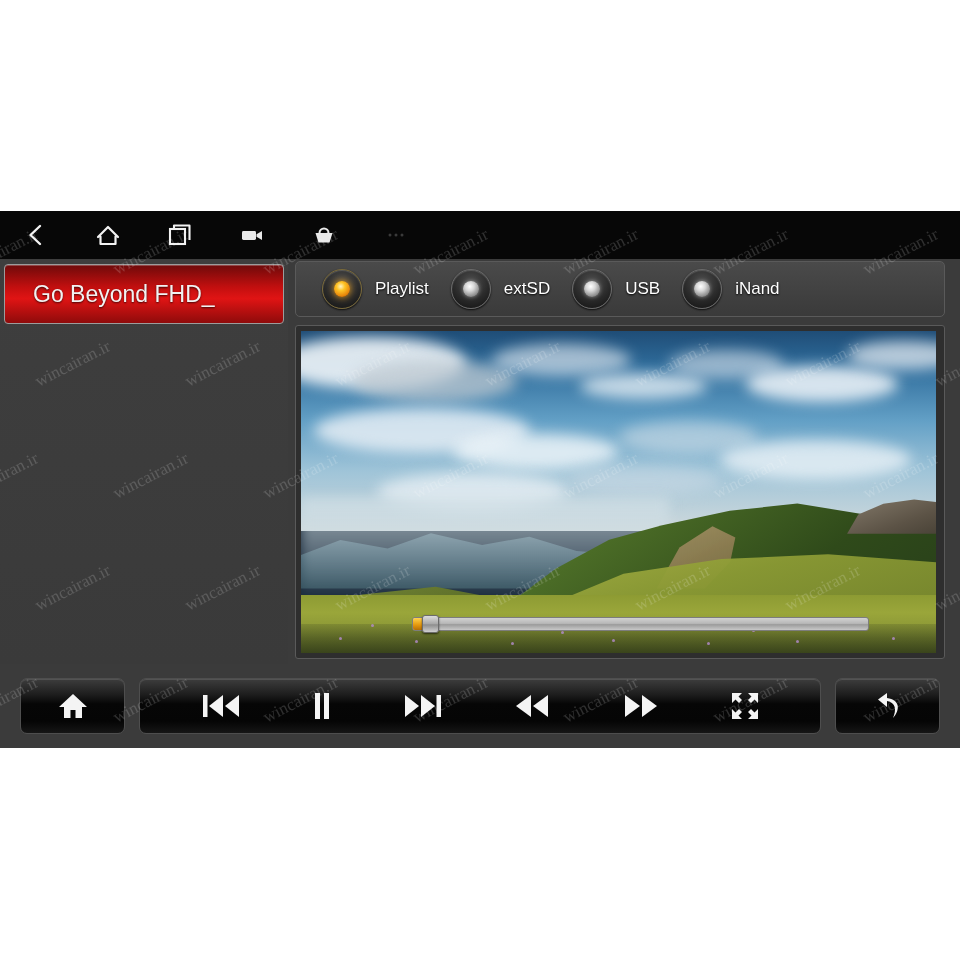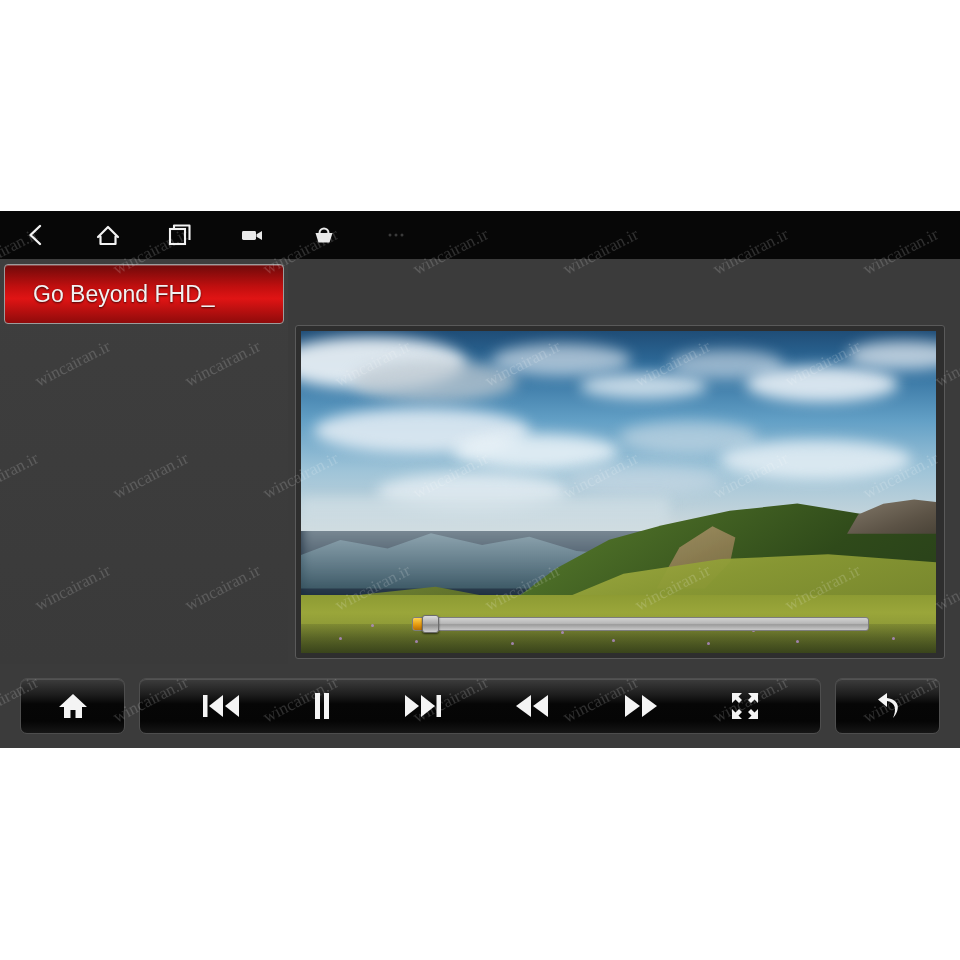--- a/index.html
+++ b/index.html
@@ -276,20 +276,50 @@
     <div id="main">
 
       <div id="sidebar">
         <div class="plitem sel">
           <span>Go Beyond FHD_</span>
         </div>
       </div>
 
       <div id="right">
 
+        <div id="srcbar">
+
+          <div class="src">
+            <span class="knob on">
+                <span class="led"></span>
+              </span>
+            <span class="srclabel">Playlist</span>
+          </div>
+
+          <div class="src">
+            <span class="knob">
+                <span class="led"></span>
+              </span>
+            <span class="srclabel">extSD</span>
+          </div>
+
+          <div class="src">
+            <span class="knob">
+                <span class="led"></span>
+              </span>
+            <span class="srclabel">USB</span>
+          </div>
+
+          <div class="src">
+            <span class="knob">
+                <span class="led"></span>
+              </span>
+            <span class="srclabel">iNand</span>
+          </div>
+        </div>
 
         <div id="videowrap">
           <div id="video">
             <div class="sky"></div>
 
             <div class="cl" style="left:-4%;  top:2%;  width:30%; height:16%; background:rgba(245,248,250,.88);"></div>
             <div class="cl" style="left:8%;   top:9%;  width:26%; height:13%; background:rgba(190,200,208,.75);"></div>
             <div class="cl" style="left:30%;  top:4%;  width:22%; height:10%; background:rgba(235,240,245,.62);"></div>
             <div class="cl" style="left:44%;  top:13%; width:20%; height:8%;  background:rgba(250,252,253,.70);"></div>
             <div class="cl" style="left:58%;  top:6%;  width:18%; height:9%;  background:rgba(225,233,240,.58);"></div>

